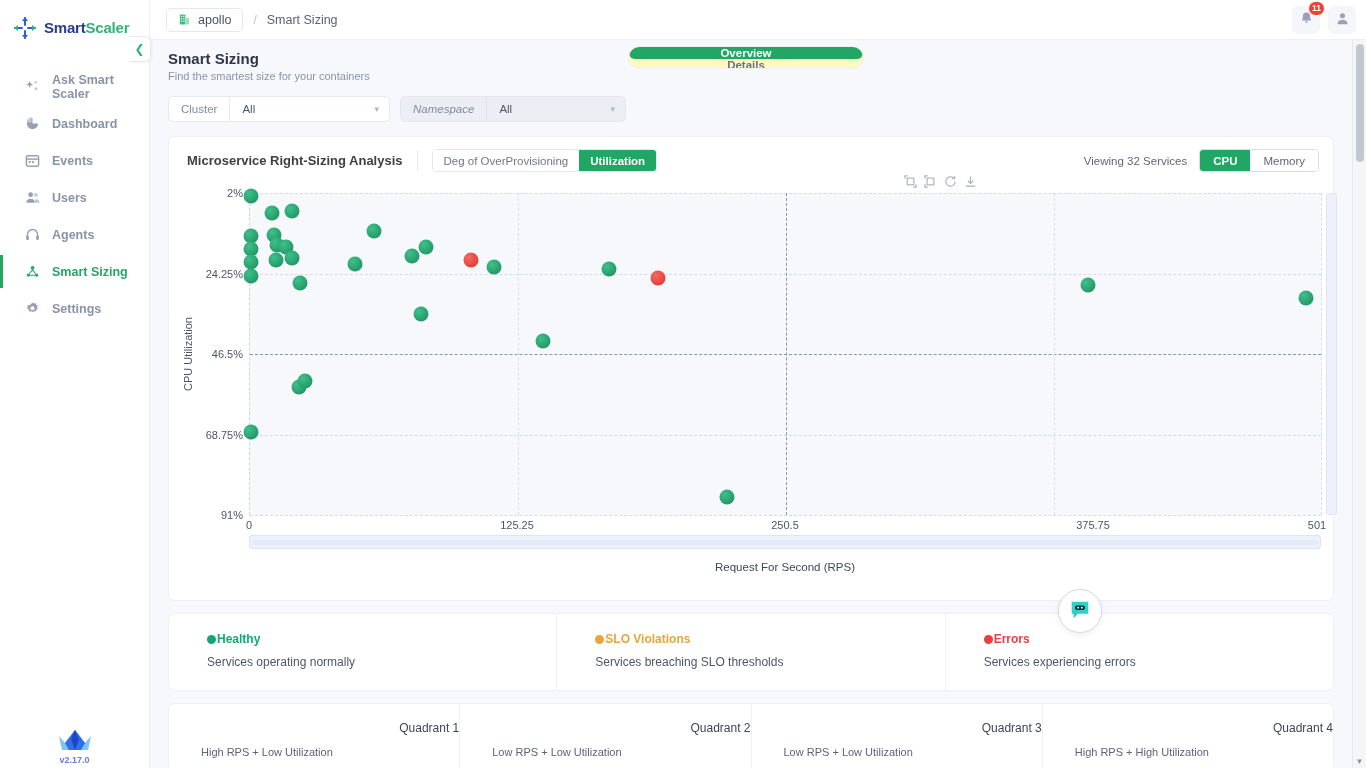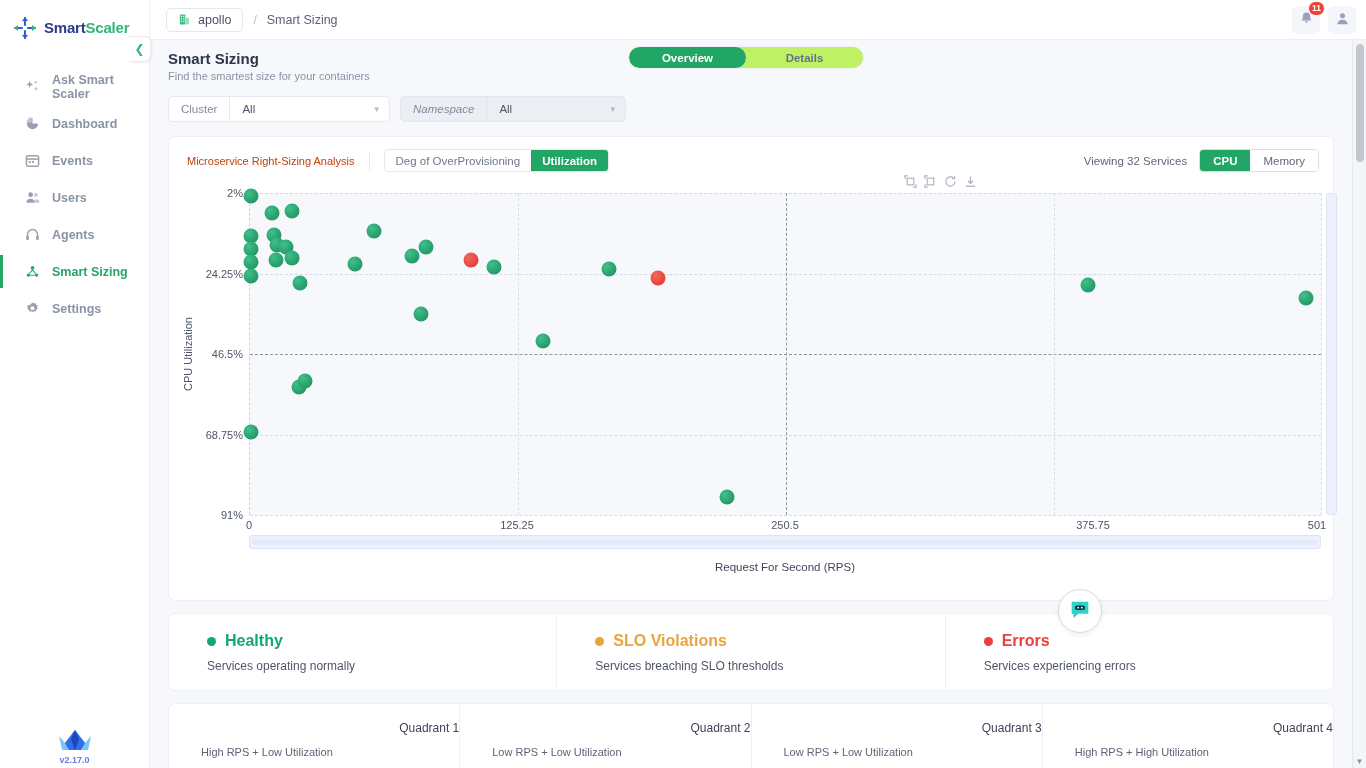--- a/index.html
+++ b/index.html
@@ -82,22 +82,23 @@
   .page {
     position:absolute; left:150px; top:40px; right:14px; bottom:0;
     background:#f7f8fb; overflow:hidden;
   }
   .page-head { padding:10px 18px 0 18px; position:relative; }
   .page-title { font-size:15px; font-weight:bold; color:#2d3748; }
   .page-sub { font-size:11px; color:#8a93a6; margin-top:3px; }
 
   .seg {
     position:absolute; right:488px; top:6px; width:236px; height:23px;
-    background:#bef264; border-radius:13px; display:flex; overflow:hidden;
+    background:#fef9c3; border-radius:13px; display:flex; overflow:hidden;
     border:1px solid #eef1f5;
+    flex-direction:column;
   }
   .seg div {
     flex:1; display:flex; align-items:center; justify-content:center;
     font-size:11.5px; color:#69718a; cursor:pointer; font-weight:bold;
   }
   .seg div.on { background:#22a665; color:#fff; border-radius:13px; }
 
   .filters { display:flex; gap:10px; padding:14px 18px 0 18px; }
   .field {
     display:flex; align-items:center; height:26px; border-radius:5px;
@@ -109,21 +110,21 @@
   .field.f1 { width:222px; }
   .field.f2 { width:226px; background:#eceef3; border-color:#e3e6ed; }
   .field.f2 .lbl { border-right-color:#dfe3ea;font-style:italic; }
 
   
   .card {
     margin:14px 18px 0 18px; background:#fff; border:1px solid #edf0f4;
     border-radius:7px; height:465px; position:relative;
   }
   .card-head { display:flex; align-items:center; padding:12px 14px 0 18px; }
-  .card-title { font-size:11px; font-weight:normal; color:#c2410c; }
+  .card-title { font-size:13px; font-weight:bold; color:#404040; }
   .vsep { width:1px; height:20px; background:#e7eaf0; margin:0 14px; }
   .tgl { display:flex; border:1px solid #e4e8ee; border-radius:4px; overflow:hidden; height:23px; }
   .tgl div { display:flex; align-items:center; padding:0 11px; font-size:11.5px; color:#6f7889; cursor:pointer; background:#fff; }
   .tgl div.on { background:#22a665; color:#fff; font-weight:bold; }
   .head-right { margin-left:auto; display:flex; align-items:center; gap:12px; }
   .viewing { font-size:11.5px; color:#5f6878; }
   .tgl2 { display:flex; border:1px solid #d9dee6; border-radius:4px; overflow:hidden; height:23px; }
   .tgl2 div { display:flex; align-items:center; padding:0 13px; font-size:11.5px; color:#5f6878; cursor:pointer; background:#fff; }
   .tgl2 div.on { background:#22a665; color:#fff; font-weight:bold; }
 
@@ -175,21 +176,21 @@
     background:#edf1fb; border:1px solid #dde4f5; border-radius:3px; cursor:pointer;
   }
 
   
   .legend {
     margin:12px 18px 0 18px; background:#fff; border:1px solid #edf0f4;
     border-radius:7px; height:78px; display:flex;
   }
   .lg { flex:1; padding:18px 0 0 38px; position:relative; }
   .lg + .lg { border-left:1px solid #eef1f5; }
-  .lg-top { display:flex; align-items:center; gap:9px; font-size:16px; font-weight:bold; }
+  .lg-top { display:flex; align-items:center; gap:1px; font-size:12px; font-weight:bold; }
   .lg-dot { width:9px; height:9px; border-radius:50%; display:inline-block; }
   .lg-sub { font-size:12px; color:#4e5668; margin-top:9px; }
 
   
   .quads {
     margin:12px 18px 0 18px; background:#fff; border:1px solid #edf0f4;
     border-radius:7px; height:70px; display:flex;
   }
   .q { flex:1; padding:17px 0 0 32px; }
   .q + .q { border-left:1px solid #eef1f5; }

